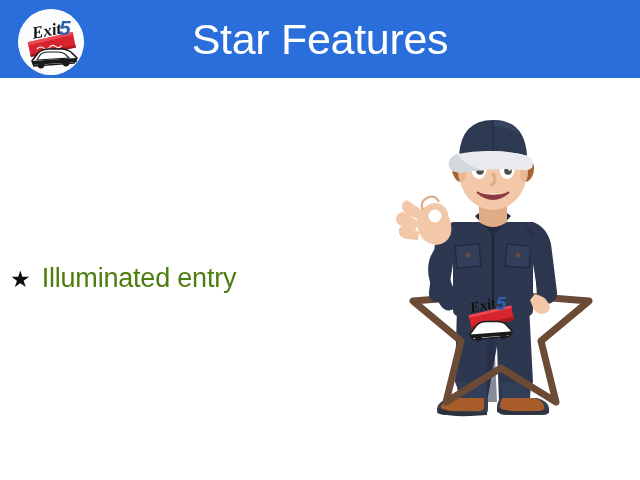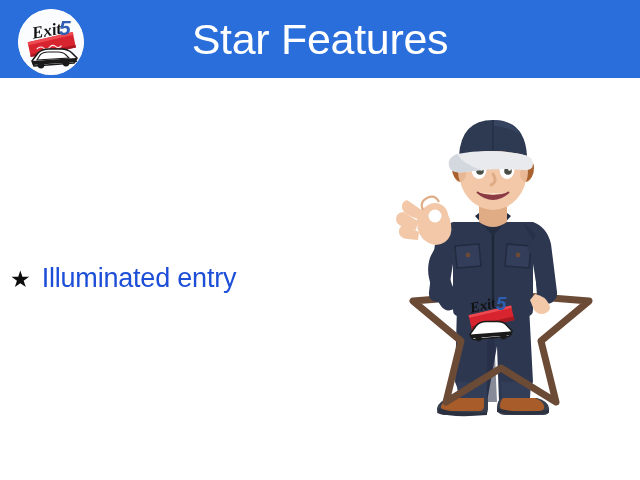--- a/index.html
+++ b/index.html
@@ -77,21 +77,21 @@
   .bullet-marker {
     font-size: 23px;
     line-height: 1;
     color: #0d0d0d;
     flex: 0 0 auto;
     margin-top: 2px;
   }
   .bullet-text {
     font-size: 27px;
     line-height: 1.2;
-    color: #1d4ed8;
+    color: #4d7c0f;
     font-weight: 500;
     letter-spacing: -0.2px;
     white-space: nowrap;
   }
 
   
   #mechanic-illustration {
     position: absolute;
     left: 383px;
     top: 32px;

